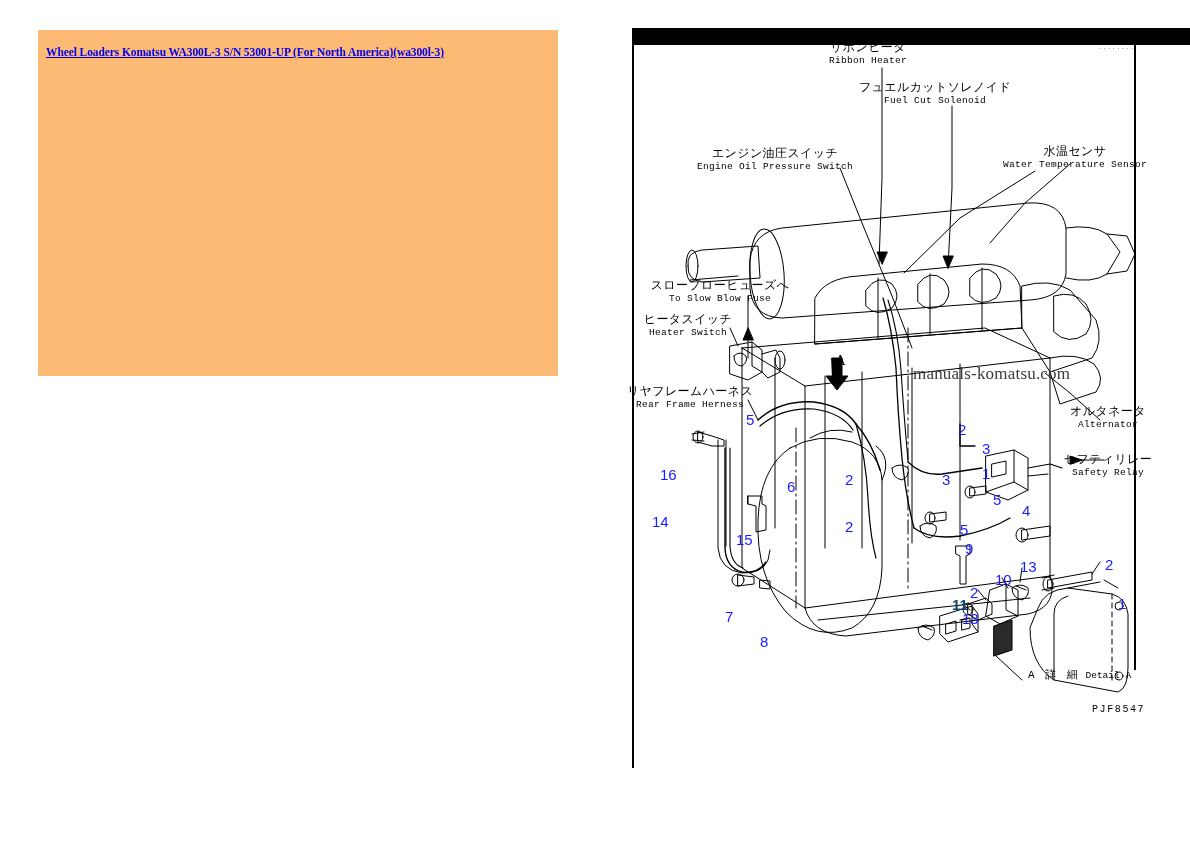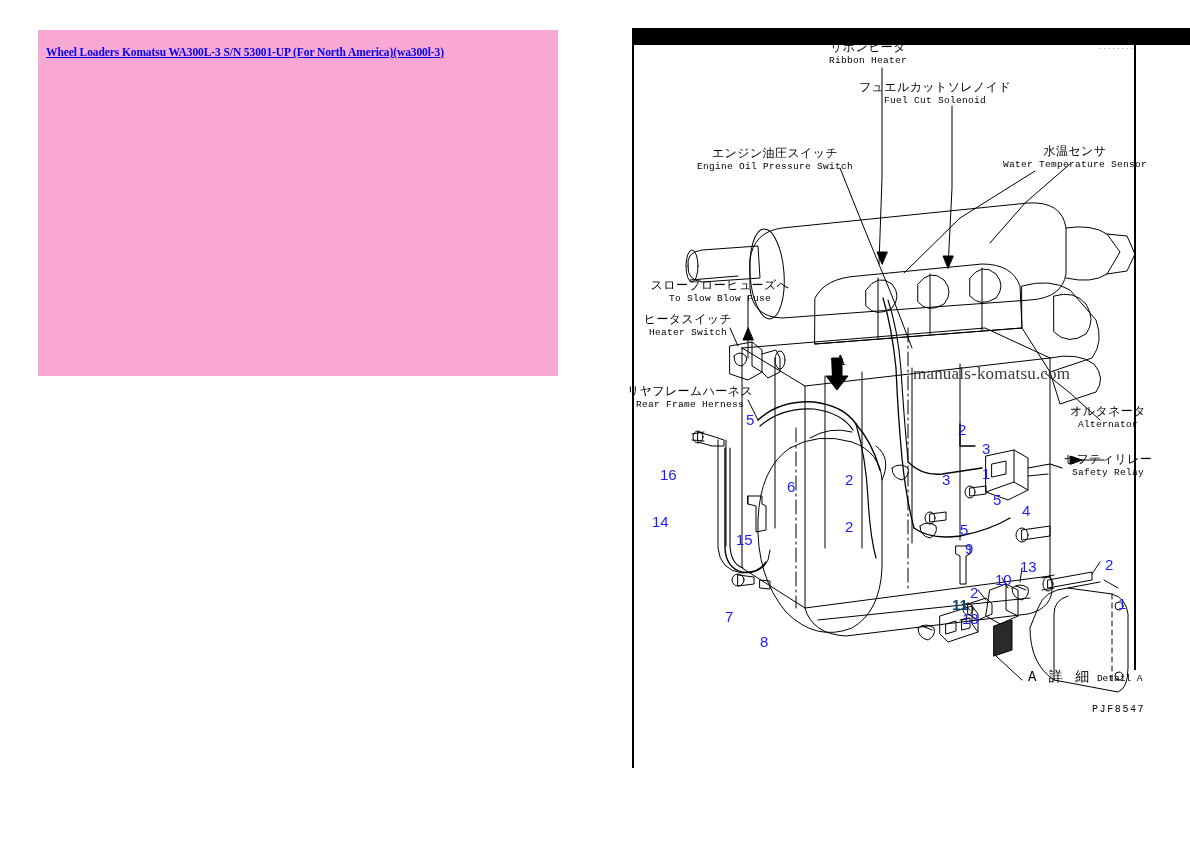--- a/index.html
+++ b/index.html
@@ -15,21 +15,21 @@
     overflow: hidden;
   }
 
   
   #left-panel {
     position: absolute;
     left: 38px;
     top: 30px;
     width: 520px;
     height: 346px;
-    background: #f9a8d4;
+    background: #fdba74;
     overflow: hidden;
   }
   #page-link {
     position: absolute;
     left: 8px;
     top: 16px;
     color: #0000ee;
     font-family: "Liberation Serif", serif;
     font-size: 11.5px;
     font-weight: bold;
@@ -129,21 +129,21 @@
   #detail-a {
     position: absolute;
     left: 398px;
     top: 640px;
     font-family: "Liberation Mono", monospace;
     font-size: 9.5px;
     text-align: center;
     line-height: 1.3;
     color: #000;
   }
-  #detail-a .jp { font-size: 14px; letter-spacing: 2px; }
+  #detail-a .jp { font-size: 11px; letter-spacing: 2px; }
   #drawing-no {
     position: absolute;
     left: 462px;
     top: 676px;
     font-family: "Liberation Mono", monospace;
     font-size: 10px;
     letter-spacing: 1.6px;
     color: #000;
   }
   #letter-a {

